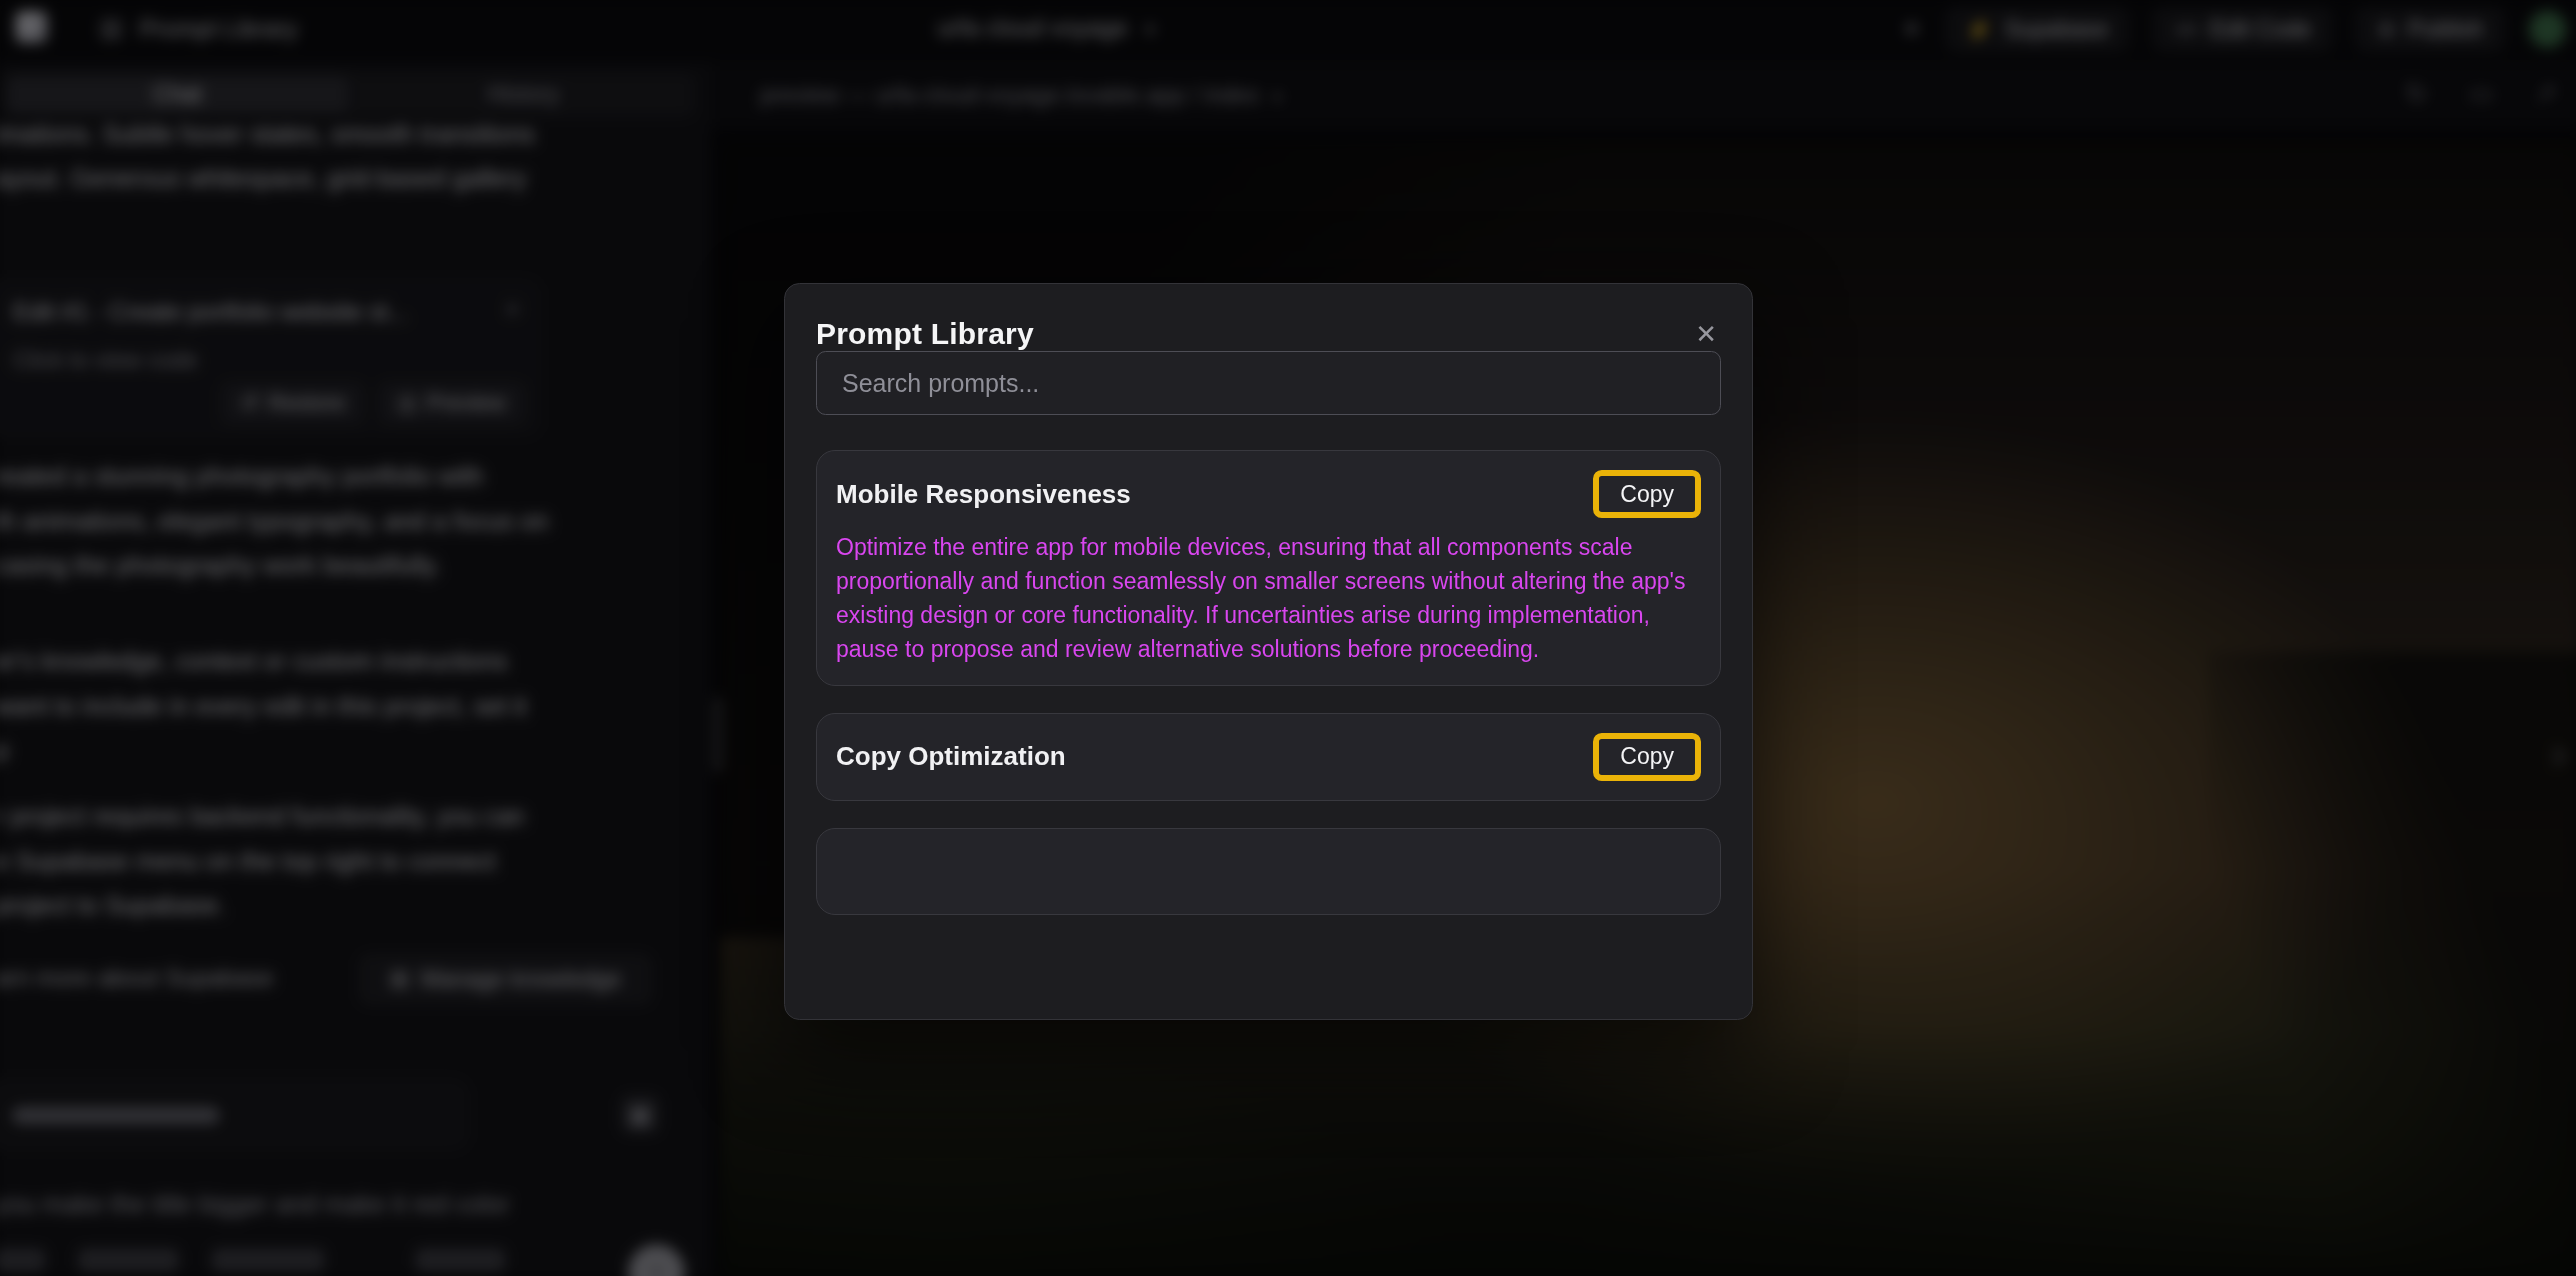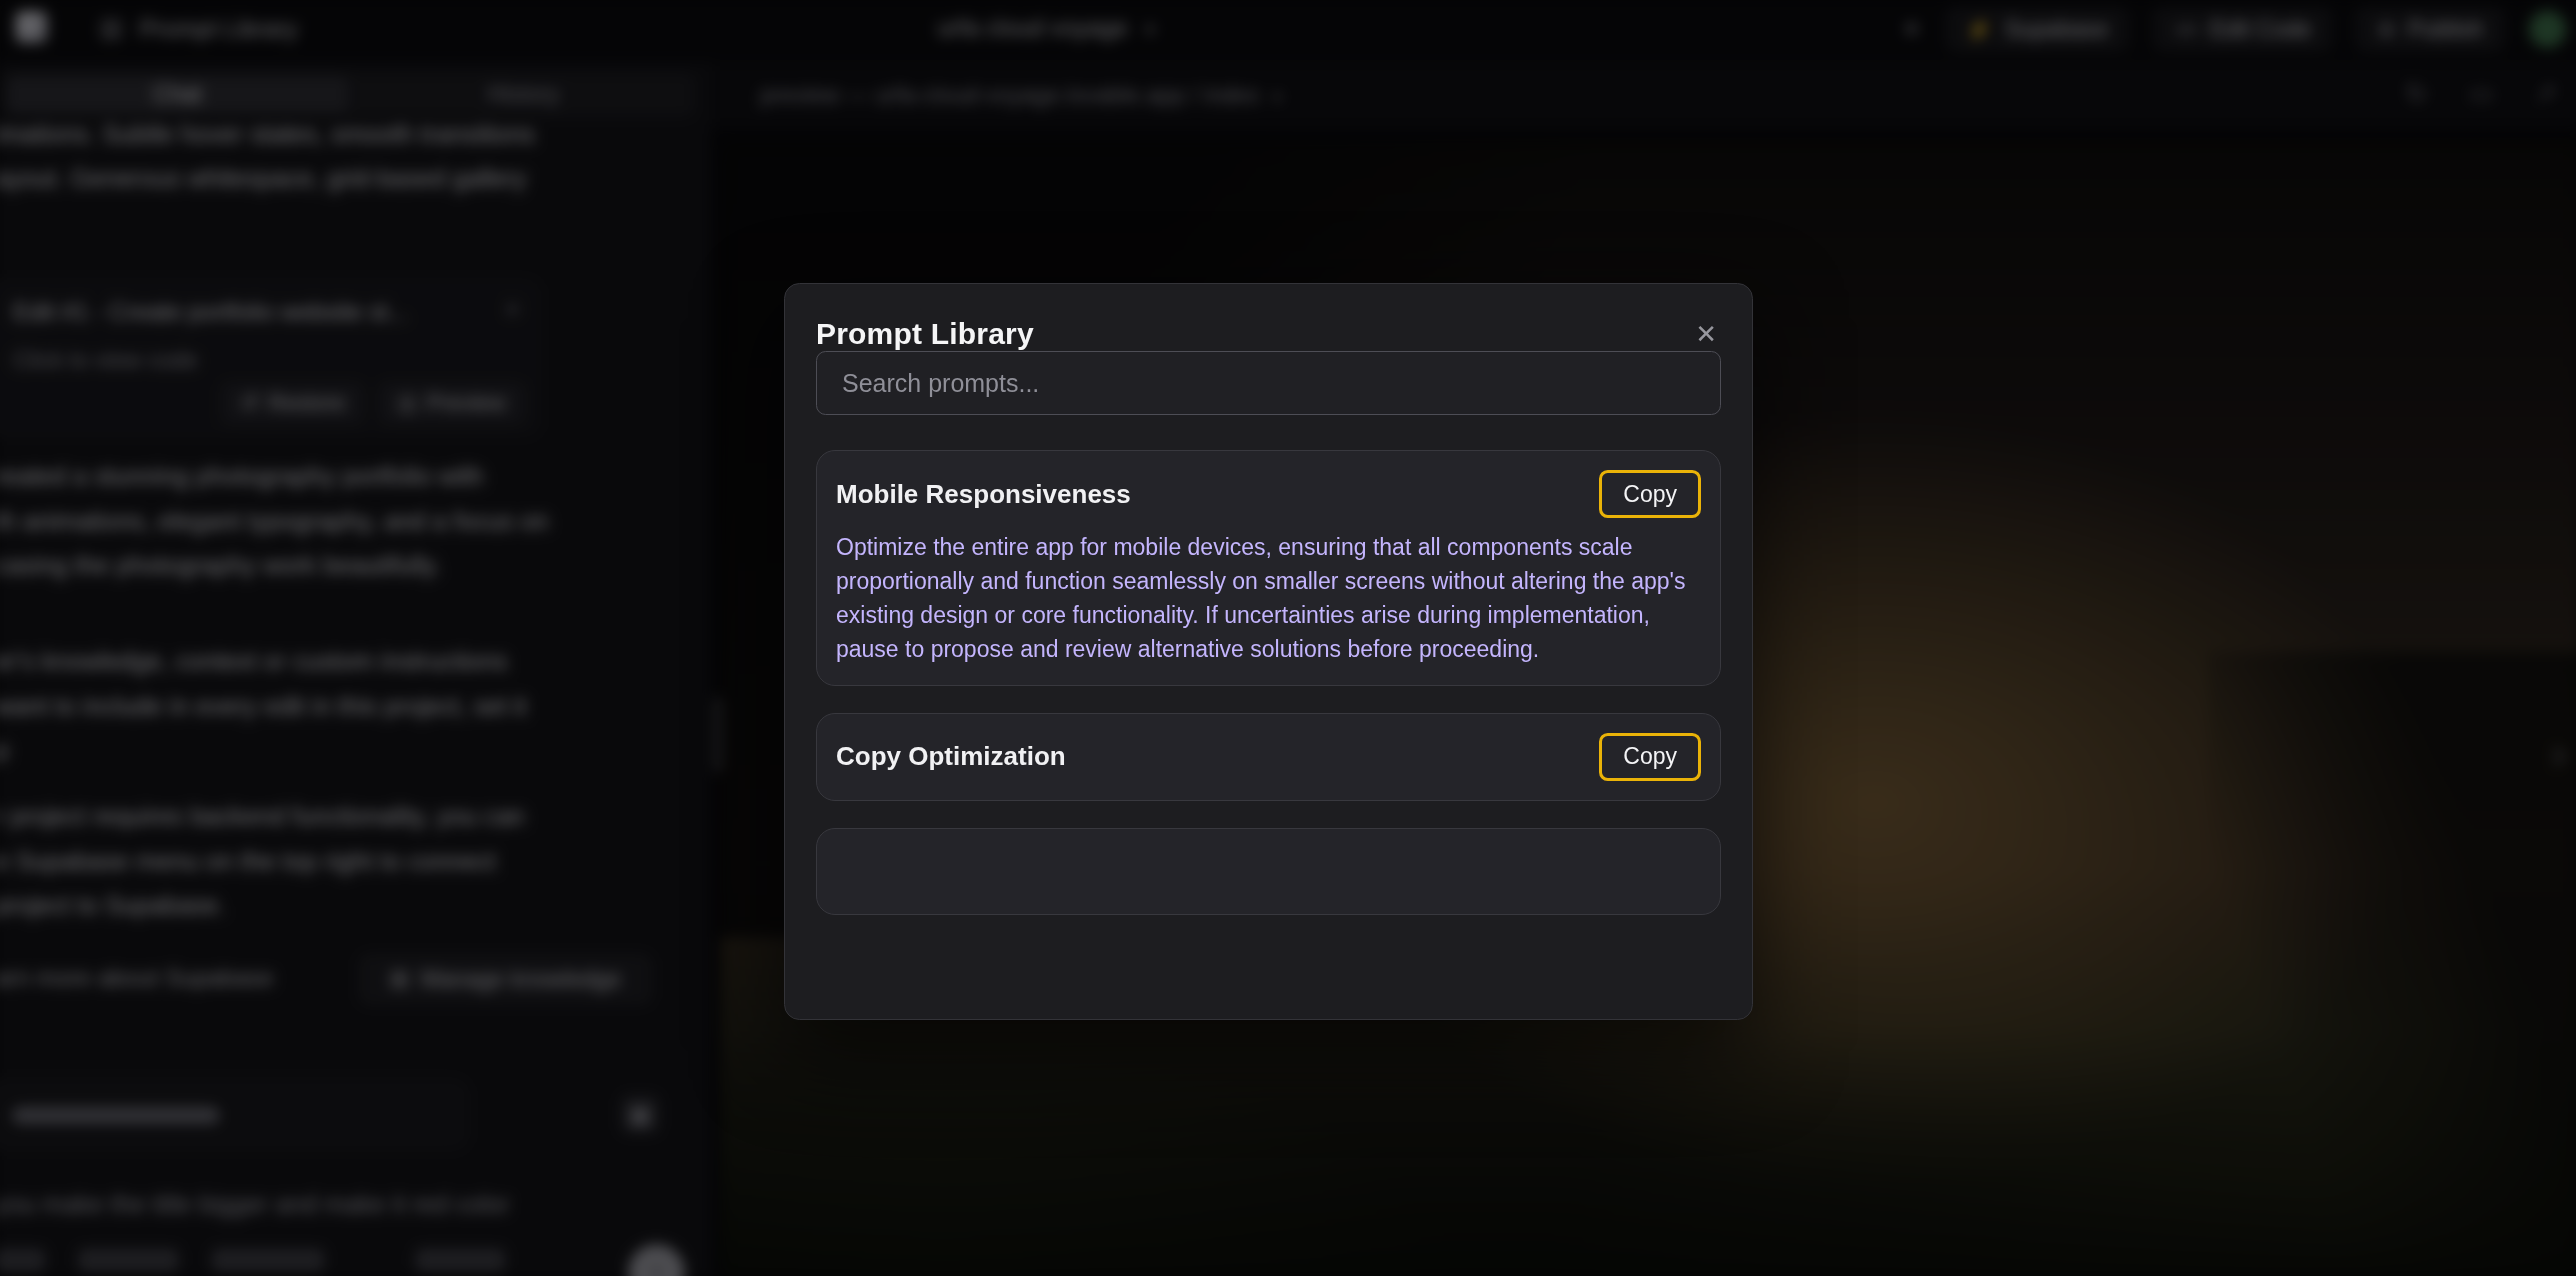--- a/index.html
+++ b/index.html
@@ -94,23 +94,23 @@
                  font-family: "Liberation Sans", sans-serif; }
   .search-wrap { }
   .search-input { width: 100%; height: 64px; background: #202024; border: 1px solid #4d4d55; border-radius: 9.6px;
                   padding: 0 25px; font-size: 25px; color: #e8e8ea; outline: none;
                   font-family: "Liberation Sans", sans-serif; }
   .search-input::placeholder { color: #8f8f98; }
   .prompt-list { margin-top: 35px; height: 515px; overflow: hidden; display: flex; flex-direction: column; gap: 27px; position: relative; }
   .pcard { background: #242429; border: 1px solid #38383e; border-radius: 19px; padding: 19px; flex: none; }
   .pcard-head { display: flex; align-items: center; justify-content: space-between; }
   .pcard-title { font-size: 26px; font-weight: 700; color: #f1f1f3; }
-  .copy-btn { height: 48px; padding: 0 21px; background: transparent; border: 3px solid #eab308; border-radius: 8.7px;
+  .copy-btn { height: 48px; padding: 0 21px; background: transparent; border: 6px solid #eab308; border-radius: 8.7px;
               font-size: 23px; color: #f4f4f6; cursor: pointer; font-family: "Liberation Sans", sans-serif; }
-  .pcard-body { margin-top: 11.6px; font-size: 23px; line-height: 34px; color: #c4b5fd; max-width: 871px; }
+  .pcard-body { margin-top: 11.6px; font-size: 23px; line-height: 34px; color: #d946ef; max-width: 871px; }
   .pcard.partial { min-height: 87px; }
   .list-fade { position: absolute; left: 0; right: 0; bottom: 0; height: 15.4px;
                background: linear-gradient(rgba(29,29,32,0), #1d1d20); pointer-events: none; }
 </style>
 </head>
 <body>
 
 <div class="stage">
 
   <div class="app">

